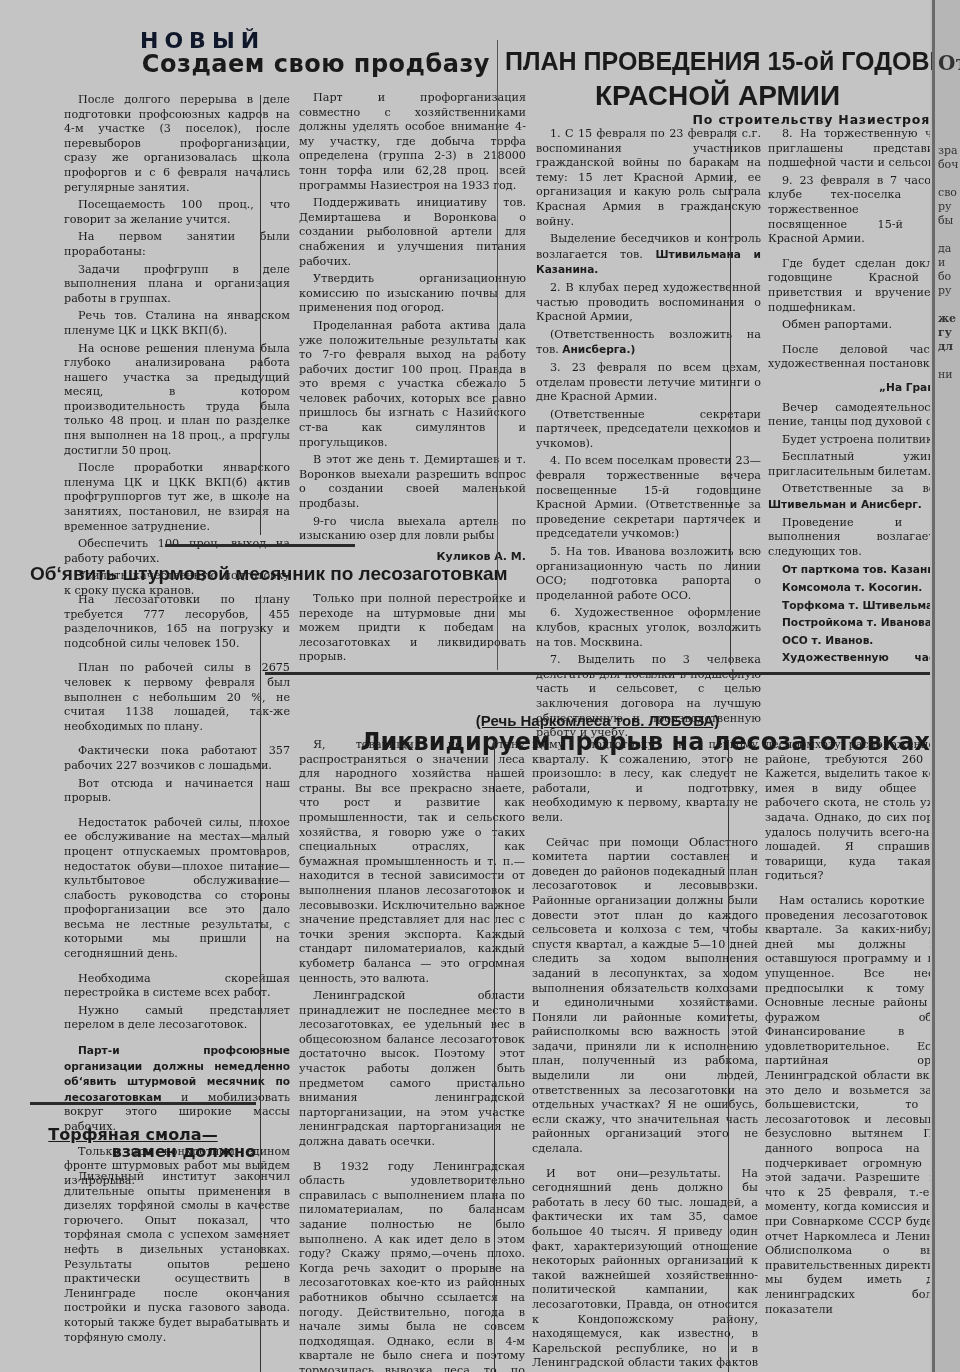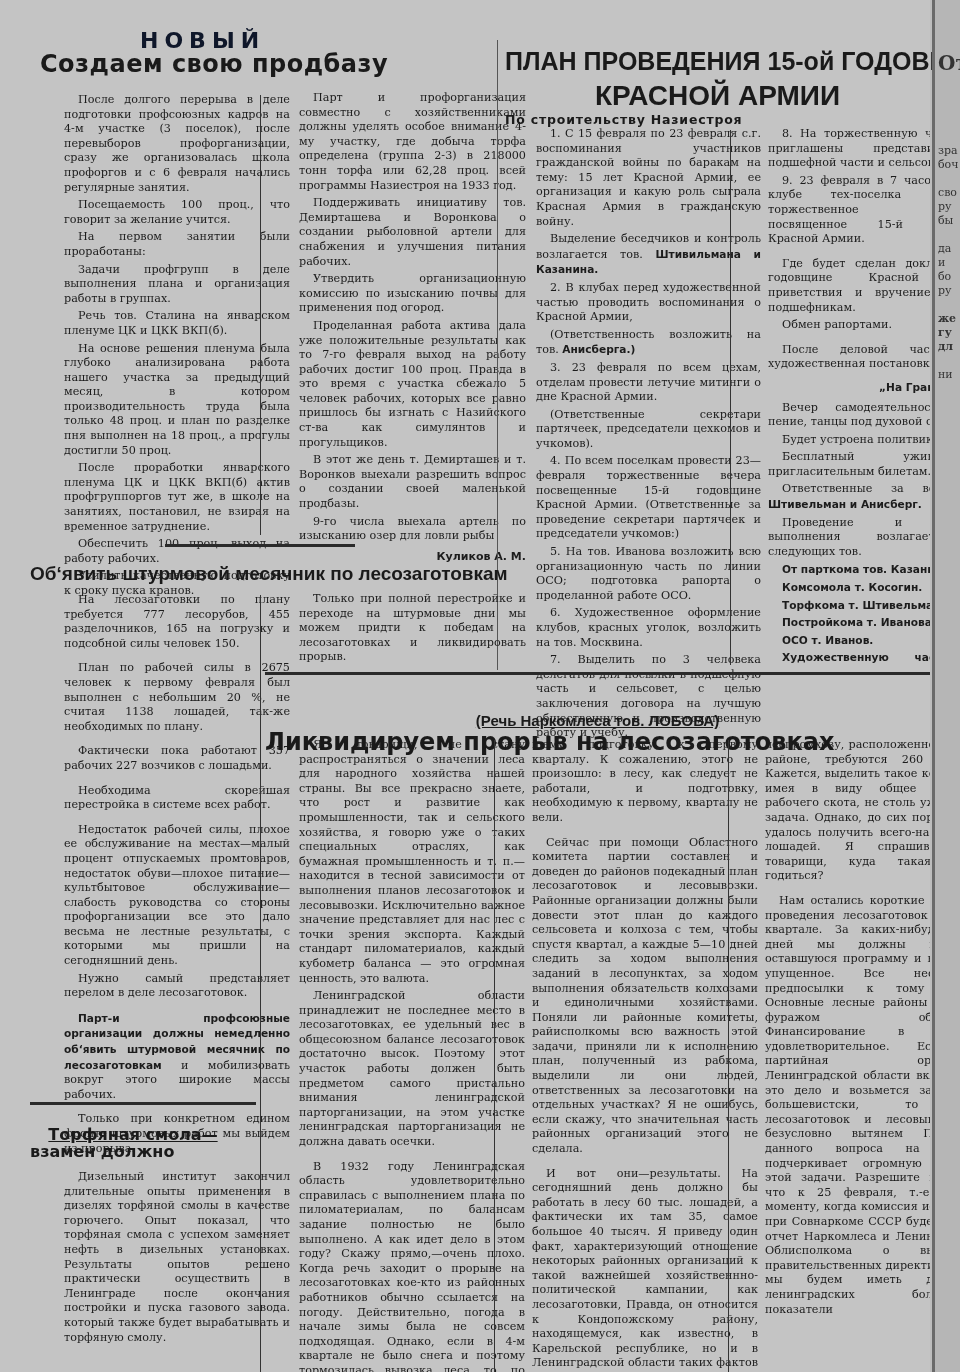--- a/index.html
+++ b/index.html
@@ -10,21 +10,21 @@
   .rstrip .frag { font-size:11px; line-height:14px; padding-left:3px; white-space:nowrap; color:#333; }
   .abs { position:absolute; }
   .col { position:absolute; font-size:11.2px; line-height:14.6px; text-align:justify;margin-left:34px; }
   .col p { margin:0; text-indent:14px; }
   .col p + p { margin-top:3px; }
   .col p.gap { margin-top:10px; }
   .col p.noind { text-indent:0; }
   .b { font-family:"DejaVu Sans", sans-serif; font-weight:bold; font-size:10.6px; }
   .vrule { position:absolute; width:1px; background:#333; }
   .hrule { position:absolute; height:3px; background:#2a2a2a; }
-  .h-sans { font-family:"DejaVu Sans", sans-serif; font-weight:bold; color:#1a1a1a; text-align:left; white-space:nowrap; }
+  .h-sans { font-family:"DejaVu Sans", sans-serif; font-weight:bold; color:#1a1a1a; text-align:right; white-space:nowrap; }
   .h-cond { font-family:"Liberation Sans", sans-serif; font-weight:bold; color:#1a1a1a; text-align:center; white-space:nowrap; }
   .sig { text-align:right; font-family:"DejaVu Sans", sans-serif; font-weight:bold; font-size:11px; }
   .ghost { position:absolute; color:#0f172a; font-family:"DejaVu Sans", sans-serif; font-weight:bold; }
 </style>
 </head>
 <body>
 
 <div class="page">
 
   <div class="ghost" style="left:140px;top:28px;font-size:22px;letter-spacing:6px;">НОВЫЙ</div>
@@ -94,22 +94,23 @@
       <p class="b">Художественную часть тов. Анисберг и Москвин.</p>
 
     </div>
   </div>
 
   <div class="abs h-cond" style="left:30px;top:563px;width:470px;font-size:19px;text-align:center;">Об‘явить штурмовой месячник по лесозаготовкам</div>
   <div class="col" style="left:30px;top:593px;width:226px;">
     <p>На лесозаготовки по плану требуется 777 лесорубов, 455 разделочников, 165 на погрузку и подсобной силы человек 150.</p>
     <p class="gap">План по рабочей силы в 2675 человек к первому февраля был выполнен с небольшим 20 %, не считая 1138 лошадей, так-же необходимых по плану.</p>
     <p class="gap">Фактически пока работают 357 рабочих 227 возчиков с лошадьми.</p>
+    <p>Вот отсюда и начинается наш прорыв.</p>
+    <p class="gap">Недостаток рабочей силы, плохое ее обслуживание на местах—малый процент отпускаемых промтоваров, недостаток обуви—плохое питание—культбытовое обслуживание—слабость руководства со стороны профорганизации все это дало весьма не лестные результаты, с которыми мы пришли на сегодняшний день.</p>
     <p class="gap">Необходима скорейшая перестройка в системе всех работ.</p>
-    <p class="gap">Недостаток рабочей силы, плохое ее обслуживание на местах—малый процент отпускаемых промтоваров, недостаток обуви—плохое питание—культбытовое обслуживание—слабость руководства со стороны профорганизации все это дало весьма не лестные результаты, с которыми мы пришли на сегодняшний день.</p>
     <p>Нужно самый представляет перелом в деле лесозаготовок.</p>
     <p class="gap"><span class="b">Парт-и профсоюзные организации должны немедленно об‘явить штурмовой месячник по лесозаготовкам</span><span> и мобилизовать вокруг этого широкие массы рабочих.</span></p>
     <p class="gap">Только при конкретном едином фронте штурмовых работ мы выйдем из прорыва.</p>
   </div>
   <div class="vrule" style="left:260px;top:595px;height:1400px;"></div>
   <div class="col" style="left:265px;top:592px;width:227px;">
     <p>Только при полной перестройке и переходе на штурмовые дни мы можем придти к победам на лесозаготовках и ликвидировать прорыв.</p>
   </div>
   <div class="hrule" style="left:30px;top:1102px;width:226px;"></div>
 

